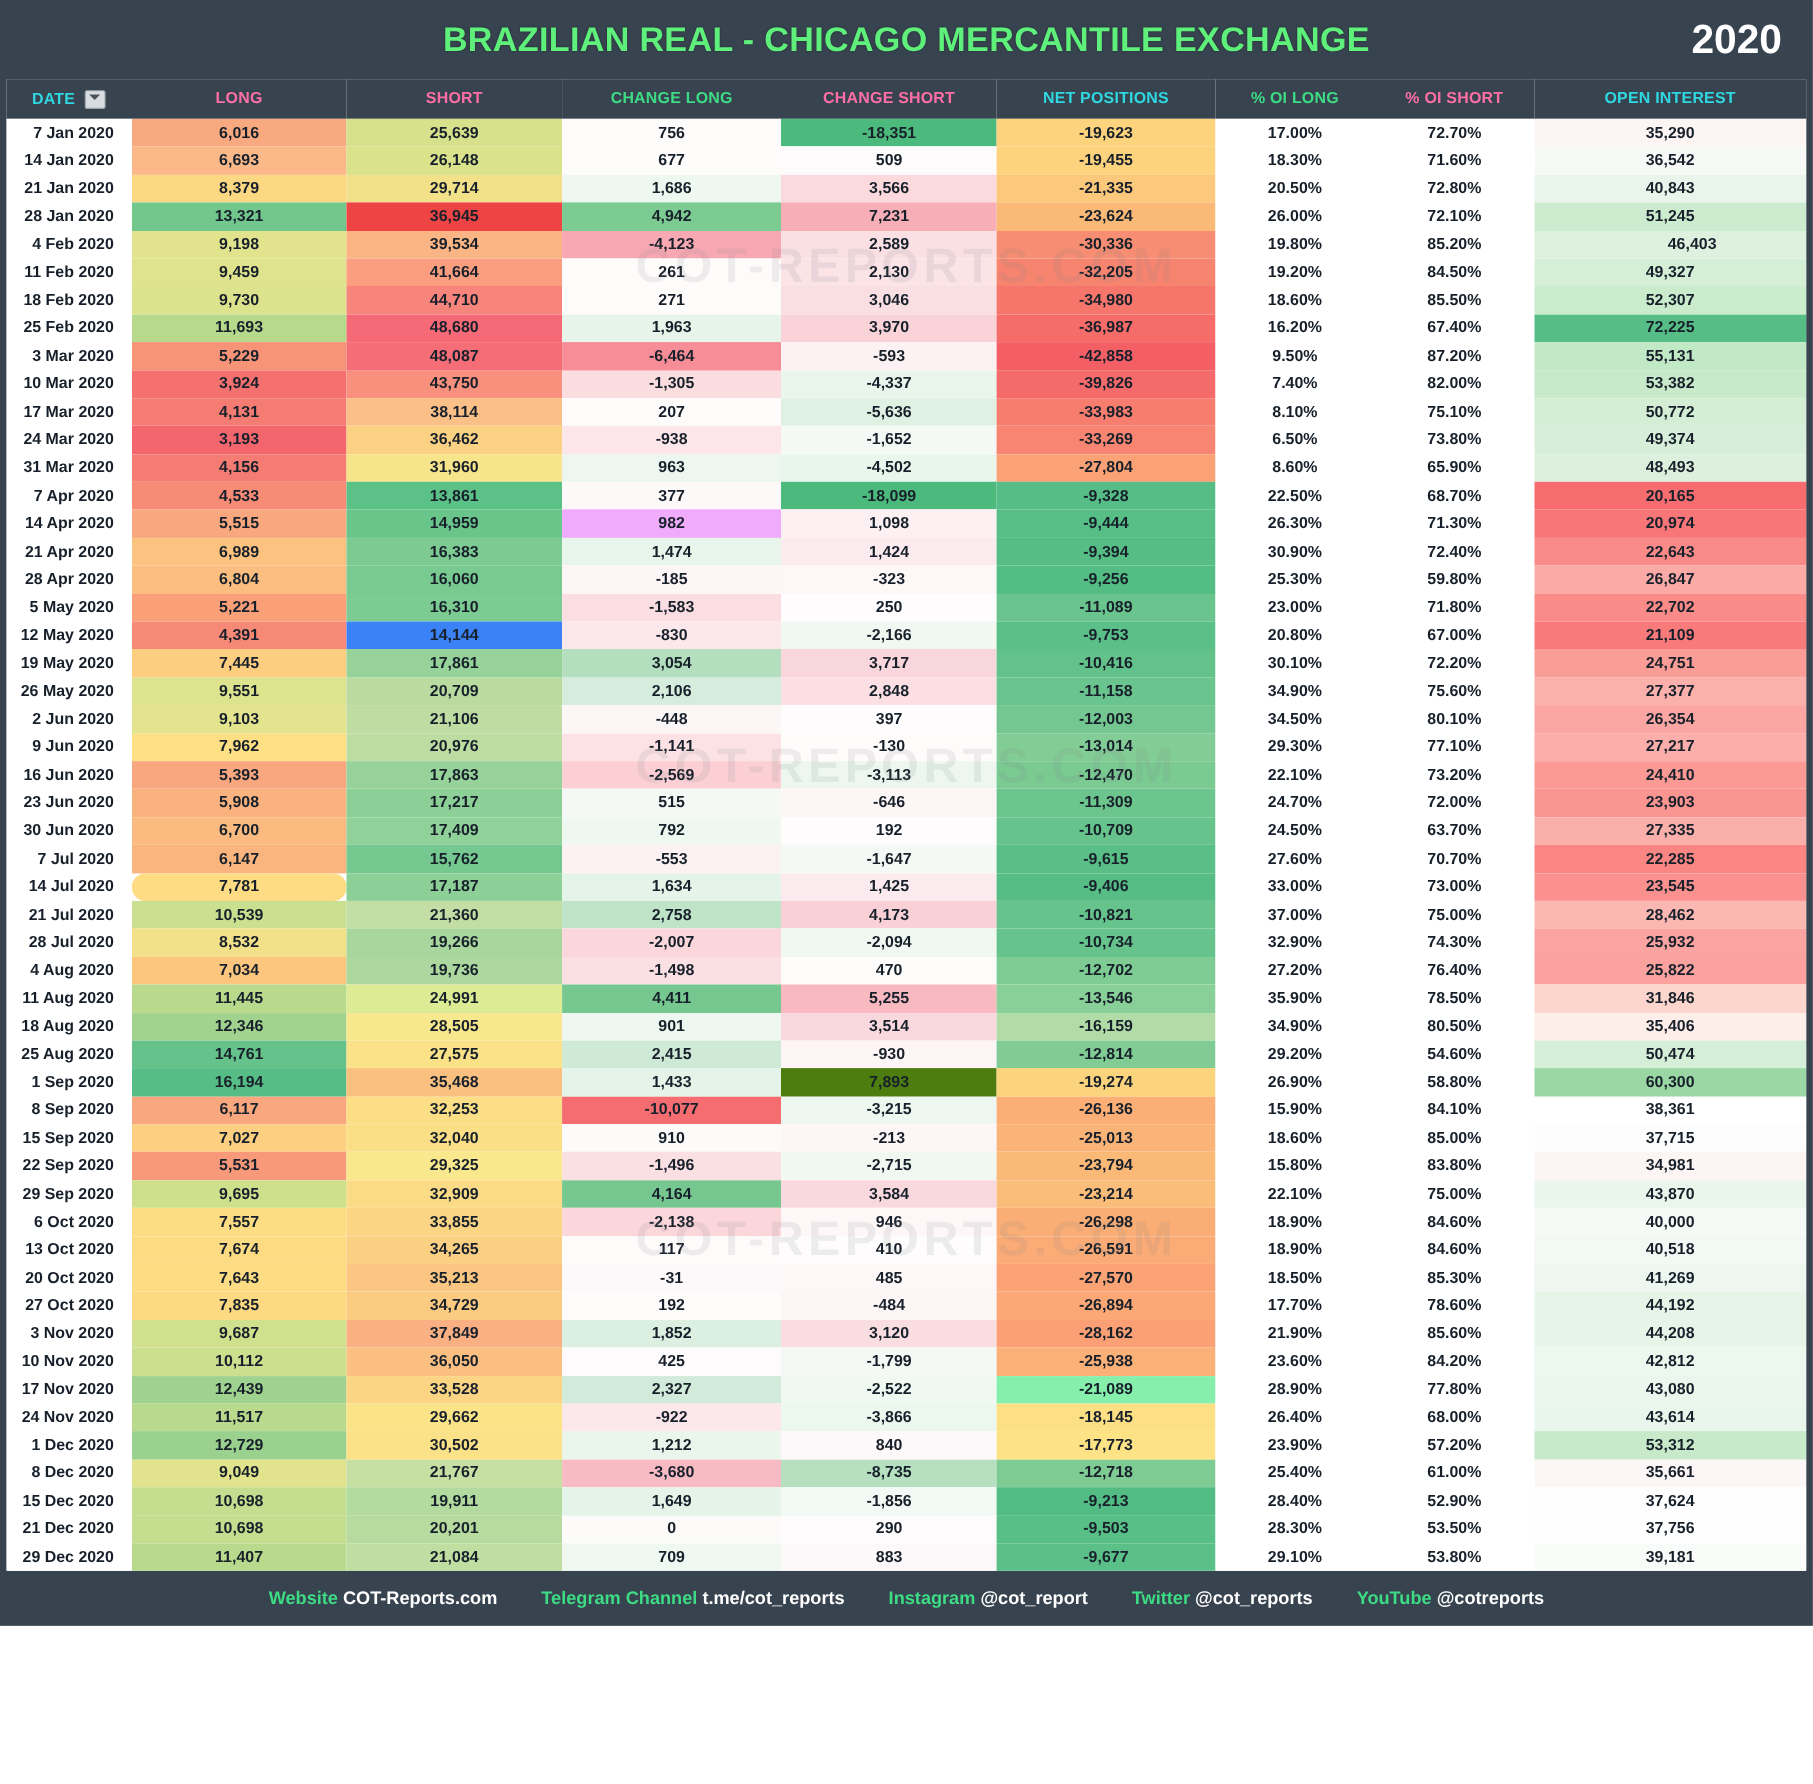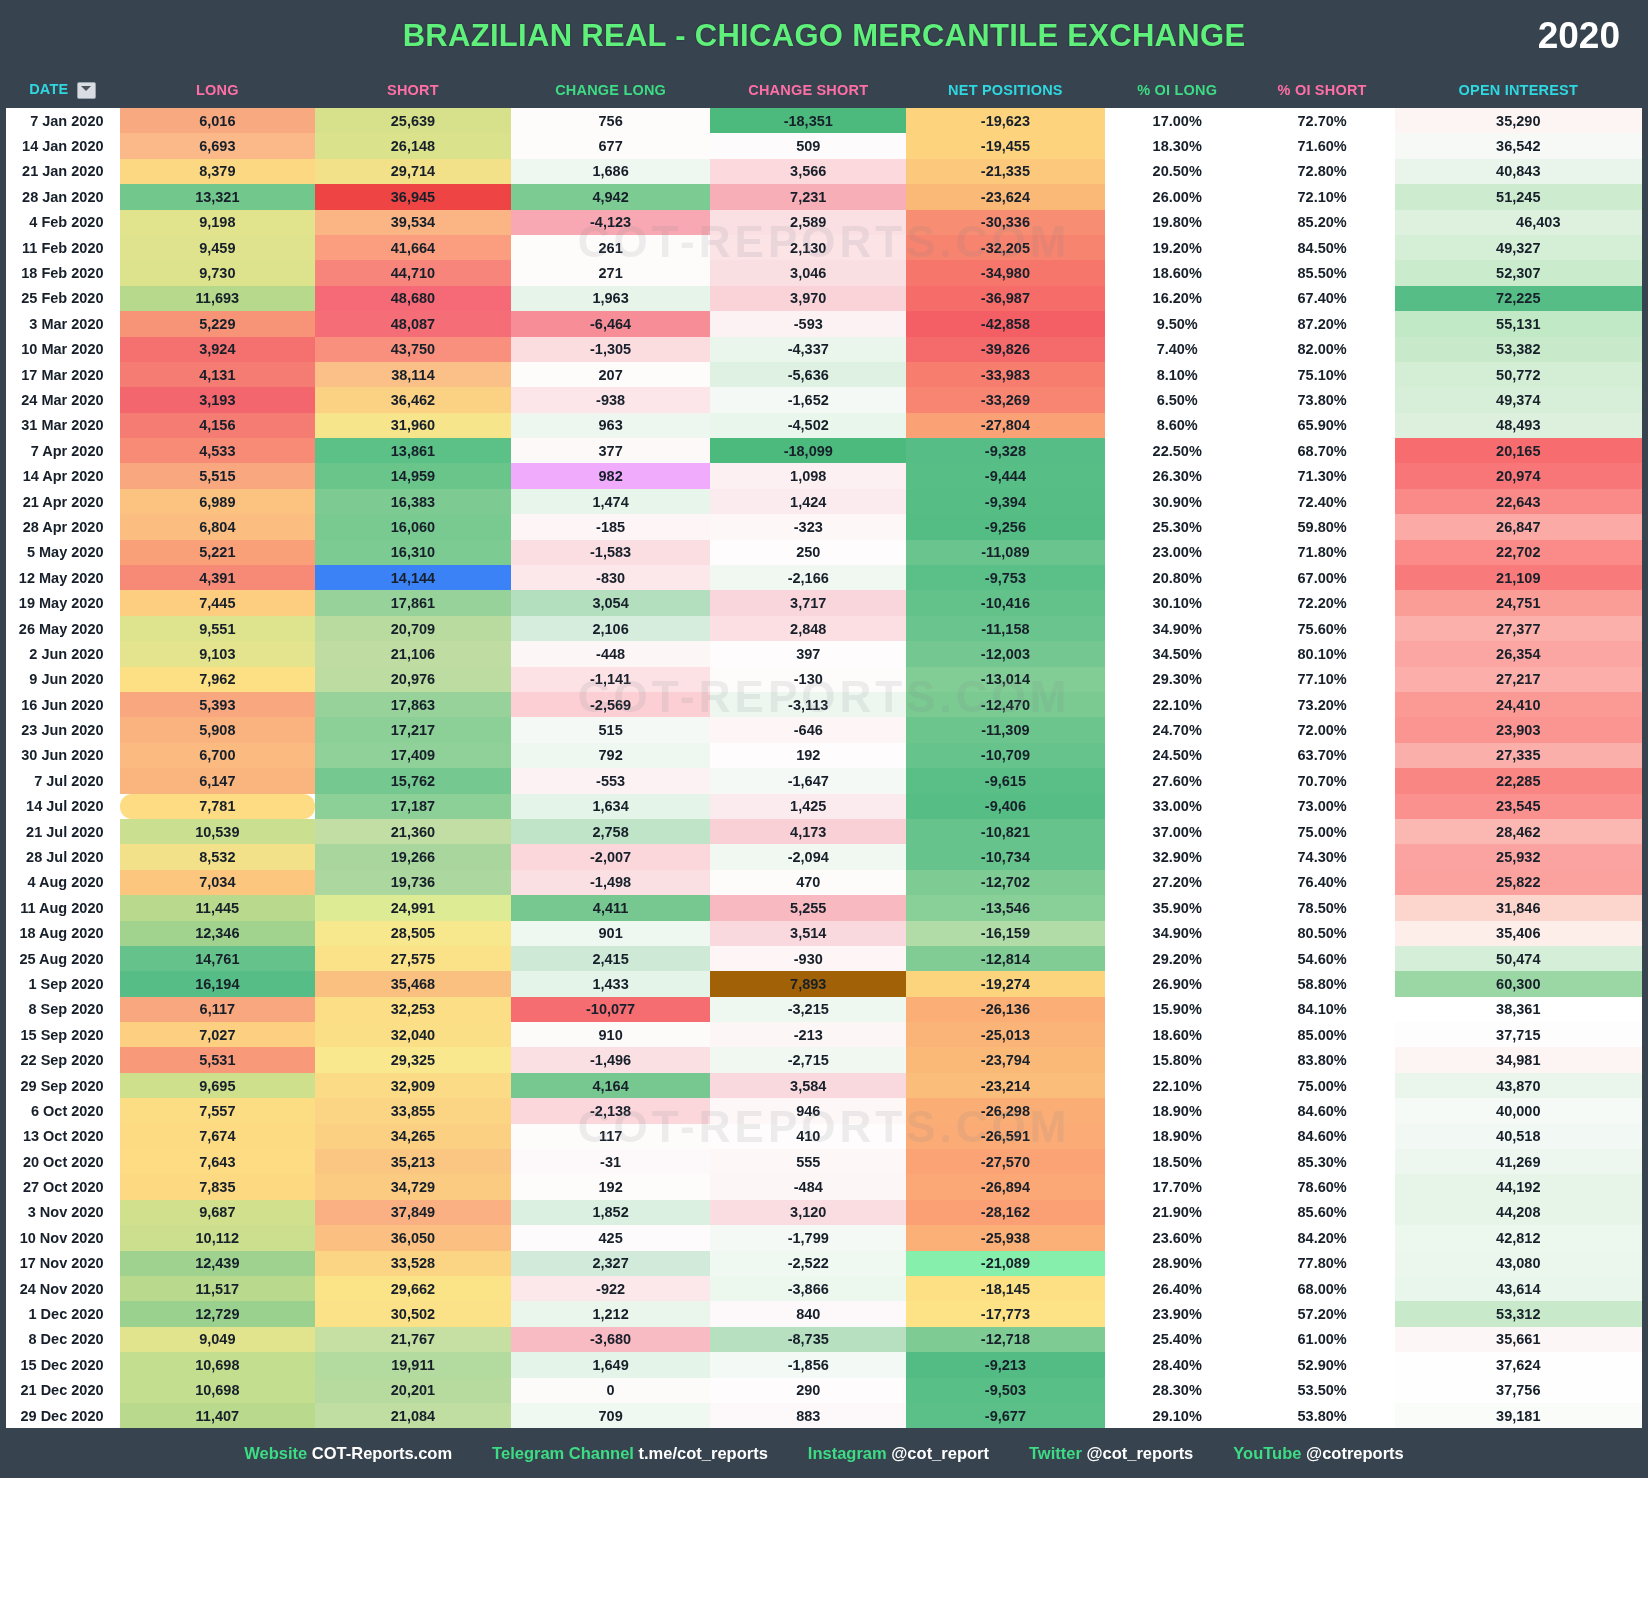--- a/index.html
+++ b/index.html
@@ -559,21 +559,21 @@
             <td style="background: rgb(128, 204, 148);">-12,814</td>
             <td style="background: rgb(255, 255, 255);">29.20%</td>
             <td style="background: rgb(255, 255, 255);">54.60%</td>
             <td style="background: rgb(213, 238, 215);">50,474</td>
           </tr>
           <tr>
             <td class="date">1 Sep 2020</td>
             <td style="background: rgb(85, 189, 133);">16,194</td>
             <td style="background: rgb(250, 192, 127);">35,468</td>
             <td style="background: rgb(229, 244, 233);">1,433</td>
-            <td style="background: #a16207;">7,893</td>
+            <td style="background: #4d7c0f;">7,893</td>
             <td style="background: rgb(253, 212, 126);">-19,274</td>
             <td style="background: rgb(255, 255, 255);">26.90%</td>
             <td style="background: rgb(255, 255, 255);">58.80%</td>
             <td style="background: rgb(155, 215, 165);">60,300</td>
           </tr>
           <tr>
             <td class="date">8 Sep 2020</td>
             <td style="background: rgb(249, 167, 126);">6,117</td>
             <td style="background: rgb(251, 222, 134);">32,253</td>
             <td style="background: rgb(246, 109, 113);">-10,077</td>
@@ -636,21 +636,21 @@
             <td style="background: rgb(251, 171, 118);">-26,591</td>
             <td style="background: rgb(255, 255, 255);">18.90%</td>
             <td style="background: rgb(255, 255, 255);">84.60%</td>
             <td style="background: rgb(242, 249, 244);">40,518</td>
           </tr>
           <tr>
             <td class="date">20 Oct 2020</td>
             <td style="background: rgb(253, 220, 131);">7,643</td>
             <td style="background: rgb(251, 198, 129);">35,213</td>
             <td style="background: rgb(253, 248, 249);">-31</td>
-            <td style="background: rgb(253, 247, 248);">555</td>
+            <td style="background: rgb(253, 247, 248);">485</td>
             <td style="background: rgb(251, 163, 117);">-27,570</td>
             <td style="background: rgb(255, 255, 255);">18.50%</td>
             <td style="background: rgb(255, 255, 255);">85.30%</td>
             <td style="background: rgb(237, 247, 239);">41,269</td>
           </tr>
           <tr>
             <td class="date">27 Oct 2020</td>
             <td style="background: rgb(253, 217, 130);">7,835</td>
             <td style="background: rgb(251, 203, 130);">34,729</td>
             <td style="background: rgb(254, 251, 251);">192</td>

